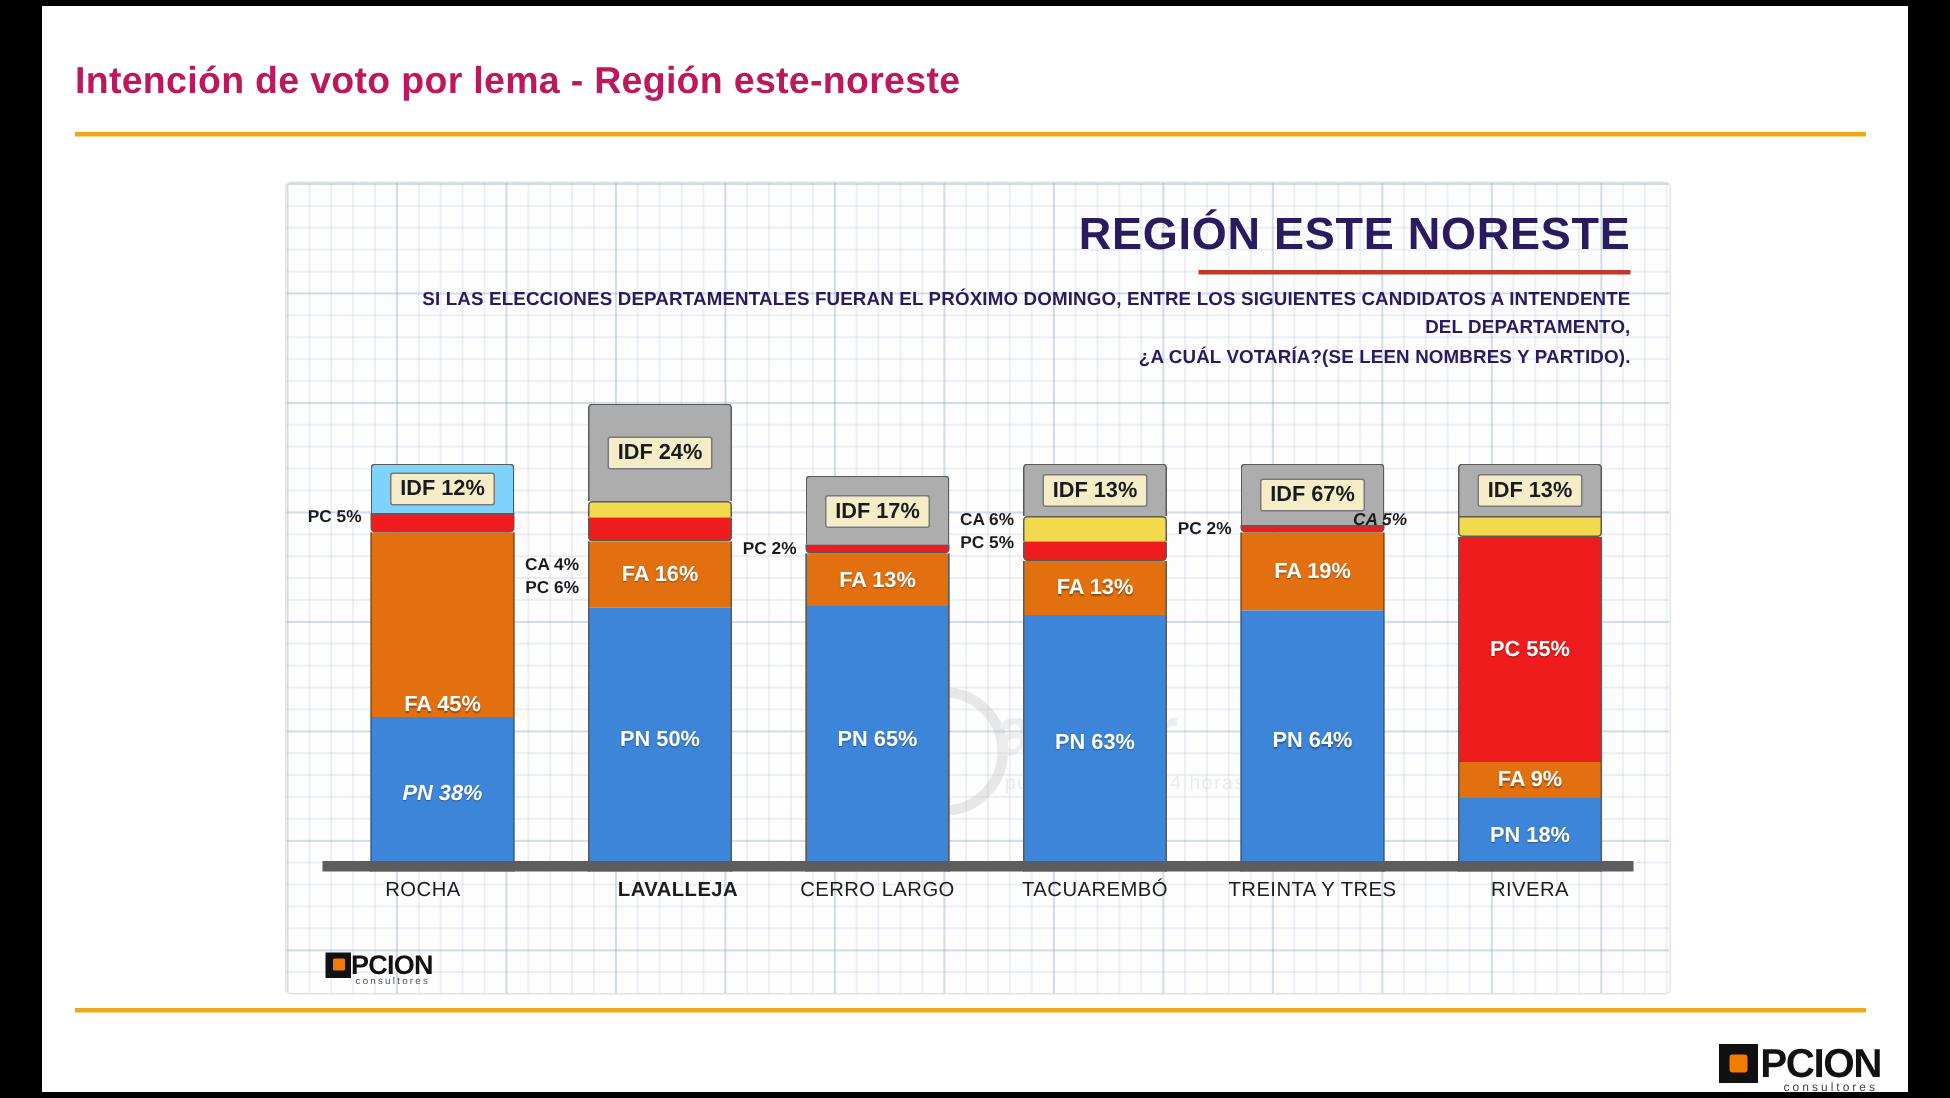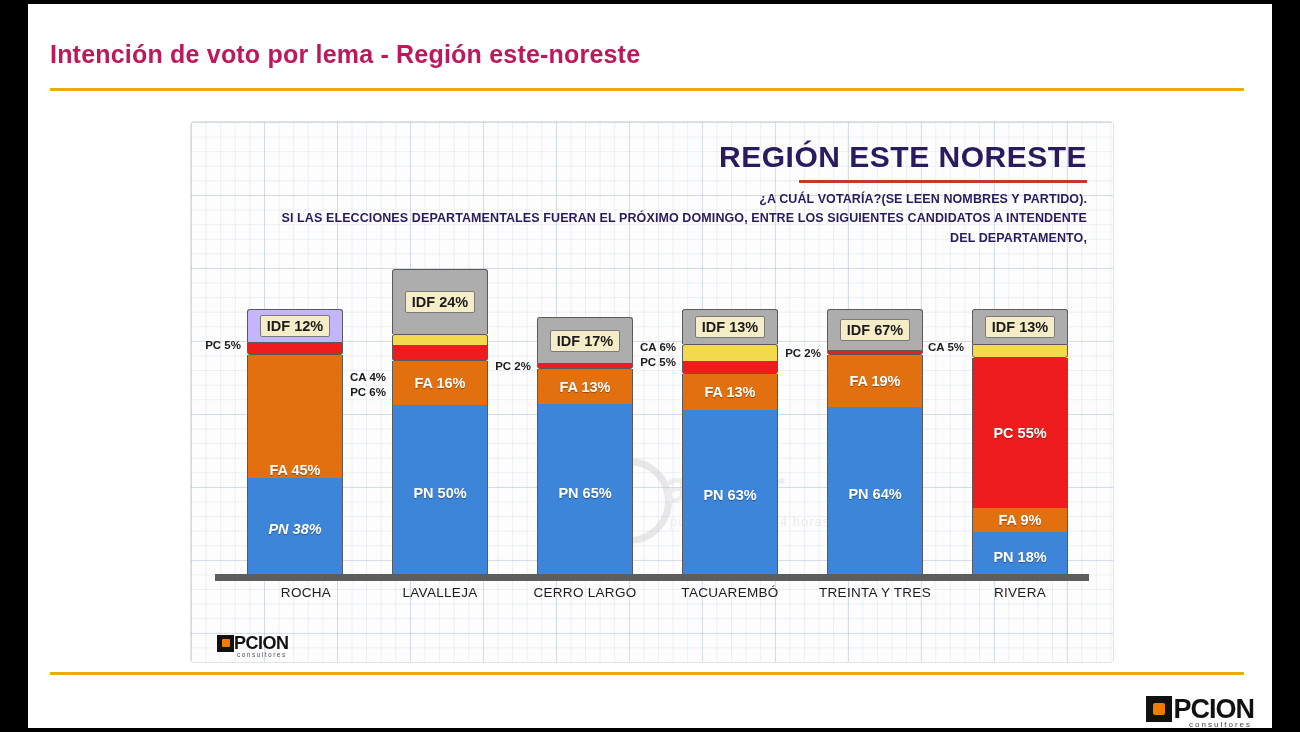--- a/index.html
+++ b/index.html
@@ -133,65 +133,65 @@
 
   <div class="slide-title">Intención de voto por lema - Región este-noreste</div>
   <div class="title-rule"></div>
 
   <div class="panel">
     <div class="grid"></div>
 
     <div class="region-title">REGIÓN ESTE NORESTE</div>
     <div class="region-rule"></div>
     <div class="question">
+      <div>SI LAS ELECCIONES DEPARTAMENTALES FUERAN EL PRÓXIMO DOMINGO, ENTRE LOS SIGUIENTES CANDIDATOS A INTENDENTE DEL DEPARTAMENTO,</div>
       <div>¿A CUÁL VOTARÍA?(SE LEEN NOMBRES Y PARTIDO).</div>
-      <div>SI LAS ELECCIONES DEPARTAMENTALES FUERAN EL PRÓXIMO DOMINGO, ENTRE LOS SIGUIENTES CANDIDATOS A INTENDENTE DEL DEPARTAMENTO,</div>
     </div>
 
     <div class="wm">
       <div class="ring"></div>
       <div class="wtxt">agsor</div>
       <div class="wsub">publicando las 24 horas</div>
     </div>
 
     <div class="plot" id="plot">
         <div class="bar-group" style="left: 56px; position: absolute;">
-          <div class="seg" style="height: 32.64px; background: #c4b5fd;">
+          <div class="seg" style="height: 32.64px; background: #7dd3fc;">
             <span class="seg-label dark" style="background: rgb(245, 237, 200); padding: 2px 6px; border: 1px solid rgb(122, 122, 122); border-radius: 2px;">IDF 12%</span>
           </div>
           <div class="seg" style="height: 122.4px; background: rgb(226, 112, 15); margin-top: 13.6px; align-items: flex-end;">
             <span class="seg-label">FA 45%</span>
           </div>
           <div class="seg" style="height: 103.36px; background: rgb(61, 133, 216); margin-top: 0px; font-style: italic;">
             <span class="seg-label">PN 38%</span>
           </div>
           <div style="position: absolute; left: 0px; width: 100%; top: 32.64px;">
             <div class="seg" style="height: 13.6px; background: rgb(238, 28, 28);"></div>
           </div>
         </div>
-        <div class="cat-label" style="left: 40px;">ROCHA</div>
+        <div class="cat-label" style="left: 16px;">ROCHA</div>
         <div class="side-note" style="left: -22px; width: 72px; top: 215.64px;">
           <div>PC 5%</div>
         </div>
         <div class="bar-group" style="left: 201px; position: absolute;">
           <div class="seg" style="height: 65.28px; background: rgb(173, 173, 173);">
             <span class="seg-label dark" style="background: rgb(245, 237, 200); padding: 2px 6px; border: 1px solid rgb(122, 122, 122); border-radius: 2px; text-align: right;">IDF 24%</span>
           </div>
           <div class="seg" style="height: 43.52px; background: rgb(226, 112, 15); margin-top: 27.2px;">
             <span class="seg-label">FA 16%</span>
           </div>
           <div class="seg" style="height: 176px; background: rgb(61, 133, 216); margin-top: 0px;">
             <span class="seg-label">PN 50%</span>
           </div>
           <div style="position: absolute; left: 0px; width: 100%; top: 65.28px;">
             <div class="seg" style="height: 10.88px; background: rgb(242, 217, 78);"></div>
             <div class="seg" style="height: 16.32px; background: rgb(238, 28, 28);"></div>
           </div>
         </div>
-        <div class="cat-label" style="left: 174px;">LAVALLEJA</div>
+        <div class="cat-label" style="left: 186px; font-weight: bold;">LAVALLEJA</div>
         <div class="side-note" style="left: 123px; width: 72px; top: 248.28px;">
           <div>CA 4%</div>
           <div>PC 6%</div>
         </div>
         <div class="bar-group" style="left: 346px; position: absolute;">
           <div class="seg" style="height: 46.24px; background: rgb(173, 173, 173);">
             <span class="seg-label dark" style="background: rgb(245, 237, 200); padding: 2px 6px; border: 1px solid rgb(122, 122, 122); border-radius: 2px;">IDF 17%</span>
           </div>
           <div class="seg" style="height: 35.36px; background: rgb(226, 112, 15); margin-top: 5.44px;">
             <span class="seg-label">FA 13%</span>
@@ -256,21 +256,21 @@
             <span class="seg-label">FA 9%</span>
           </div>
           <div class="seg" style="height: 48.96px; background: rgb(61, 133, 216); margin-top: 0px;">
             <span class="seg-label">PN 18%</span>
           </div>
           <div style="position: absolute; left: 0px; width: 100%; top: 35.36px;">
             <div class="seg" style="height: 13.6px; background: rgb(242, 217, 78);"></div>
           </div>
         </div>
         <div class="cat-label" style="left: 754px;">RIVERA</div>
-        <div class="side-note" style="left: 701px; width: 72px; top: 218.36px;">
+        <div class="side-note" style="left: 675px; width: 72px; top: 218.36px; font-style: italic;">
           <div>CA 5%</div>
         </div>
       </div>
     <div class="axis"></div>
 
     <div class="panel-logo">
       <div class="sq">
           <i></i>
         </div>
       <div class="wd">PCION</div>

